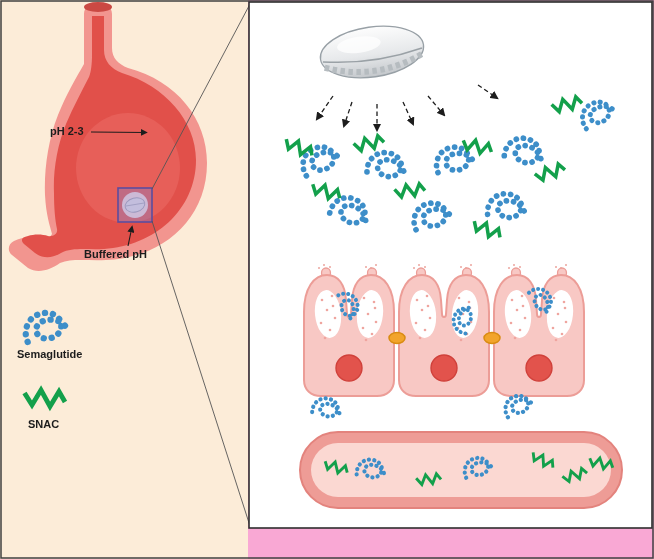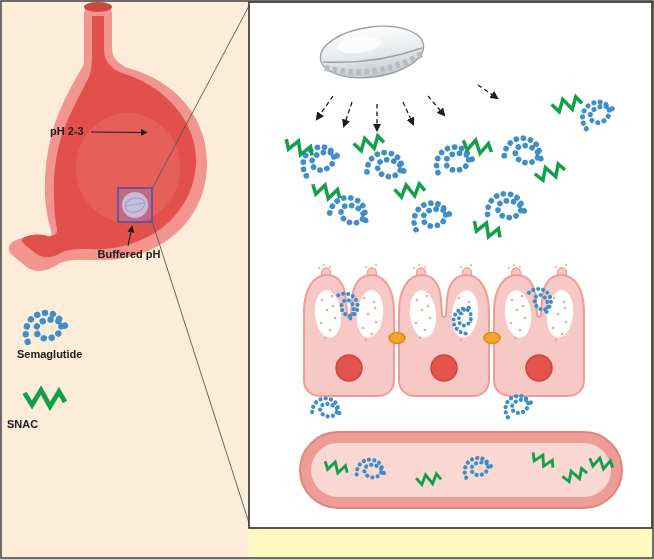--- a/index.html
+++ b/index.html
@@ -1,20 +1,20 @@
 <!DOCTYPE html>
 <html><head>
 <meta charset="utf-8">
 <style>
   html,body{margin:0;padding:0}
   body{font-family:"Liberation Sans",sans-serif;background:#fff}
-  .figure{position:relative;width:654px;height:559px;background:#fef9c3;overflow:hidden}
+  .figure{position:relative;width:654px;height:559px;background:#f9a8d4;overflow:hidden}
   .figure svg{position:absolute;left:0;top:0}
   .label{position:absolute;font-size:11px;font-weight:600;color:#1c1c1c;white-space:nowrap}
-  .buffered-label{width:90px;text-align:center}
+  .buffered-label{width:90px;}
 </style>
 </head>
 <body>
 
 <div class="figure">
 
 <svg width="654" height="559" viewBox="0 0 654 559">
   <defs>
     <linearGradient id="tabGrad" x1="0" y1="0" x2="0" y2="1">
       <stop offset="0" stop-color="#fdfdfd"></stop>
@@ -155,15 +155,15 @@
     <use href="#snac" transform="translate(574,474) rotate(-20) scale(0.9)"></use>
     <use href="#snac" transform="translate(601,462) rotate(10) scale(0.9)"></use>
   </g>
 
   <rect x="1" y="1" width="652" height="557" fill="none" stroke="#404040" stroke-width="1.5"></rect>
 </svg>
 
 <div class="label" style="left:50px;top:125px">pH 2-3</div>
 <div class="label buffered-label" style="left:84px;top:248px">Buffered pH</div>
 <div class="label" style="left:17px;top:348px">Semaglutide</div>
-<div class="label" style="left:7px;top:418px">SNAC</div>
+<div class="label" style="left:28px;top:418px">SNAC</div>
 
 </div>
 
 </body></html>

